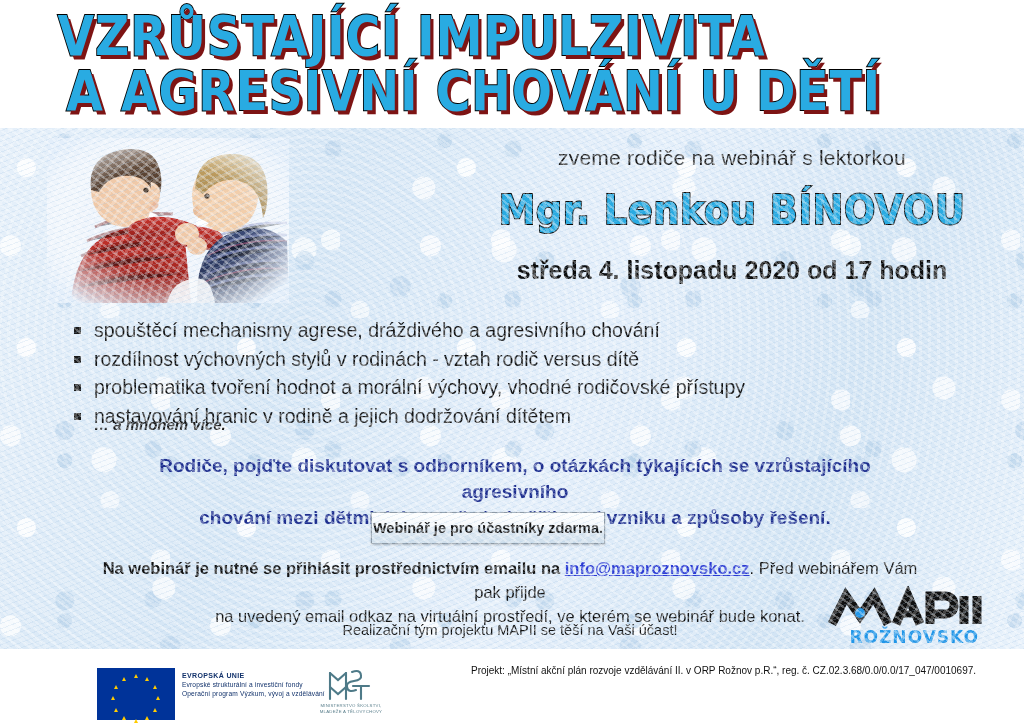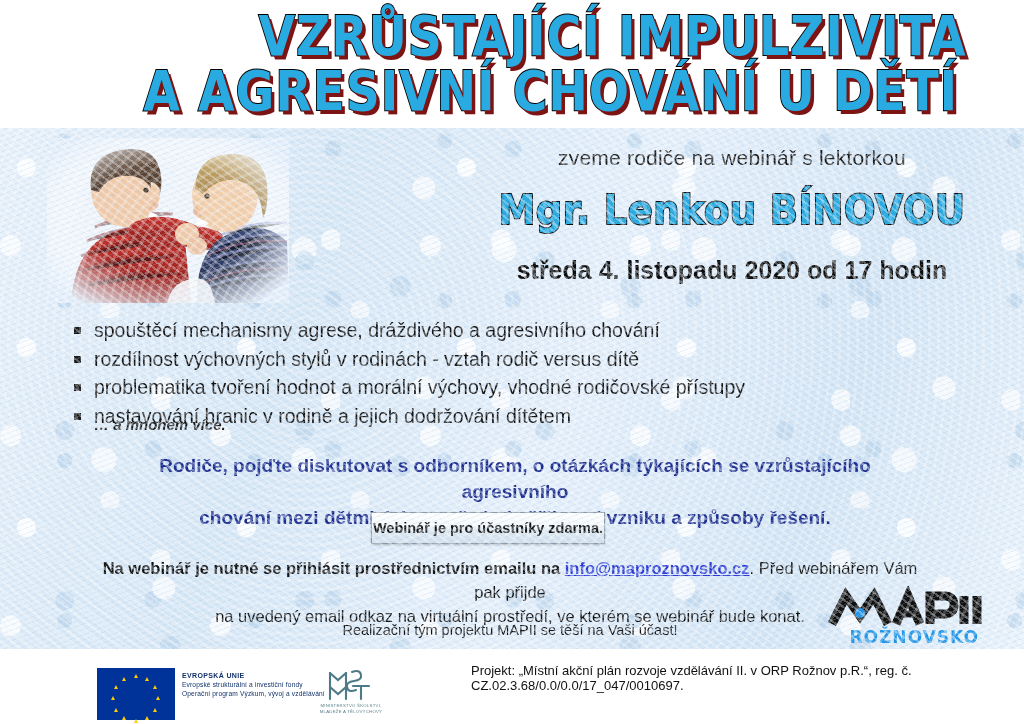--- a/index.html
+++ b/index.html
@@ -10,21 +10,21 @@
     font-family:"Liberation Sans", sans-serif;
     overflow:hidden;
     position:relative;
   }
   .poster{position:relative;width:1024px;height:724px;background:#fff;overflow:hidden;}
 
   
   .title-band{
     position:absolute;left:0;top:0;width:1024px;height:128px;
     background:#ffffff;
-    display:flex;flex-direction:column;align-items:flex-end;justify-content:center;
+    display:flex;flex-direction:column;align-items:flex-start;justify-content:center;
   }
   .title-line{
     font-family:"DejaVu Sans", sans-serif;
     font-weight:bold;
     font-size:54px;
     line-height:57px;
     letter-spacing:1px;
     color:#29abe2;
     -webkit-text-stroke:2px #000;
     paint-order:stroke fill;
@@ -198,21 +198,21 @@
   .msmt{position:absolute;left:296px;top:18px;width:110px;height:48px;}
   .msmt .msmt-sub{
     position:absolute;left:0;top:36px;width:110px;text-align:center;
     font-family:"Liberation Sans", sans-serif;
     font-size:4.3px;line-height:5.6px;color:#5a7f8c;letter-spacing:.25px;
   }
 
   .proj-text{
     position:absolute;left:471px;top:14px;width:545px;
     font-family:"Liberation Sans", sans-serif;
-    font-size:13px;line-height:15.4px;color:#111;
+    font-size:10px;line-height:15.4px;color:#111;
   }
 </style>
 </head>
 <body>
 
 <div class="poster">
 
   <div class="title-band">
     <div class="title-line l1">VZRŮSTAJÍCÍ IMPULZIVITA</div>
     <div class="title-line l2">A AGRESIVNÍ CHOVÁNÍ U DĚTÍ</div>

